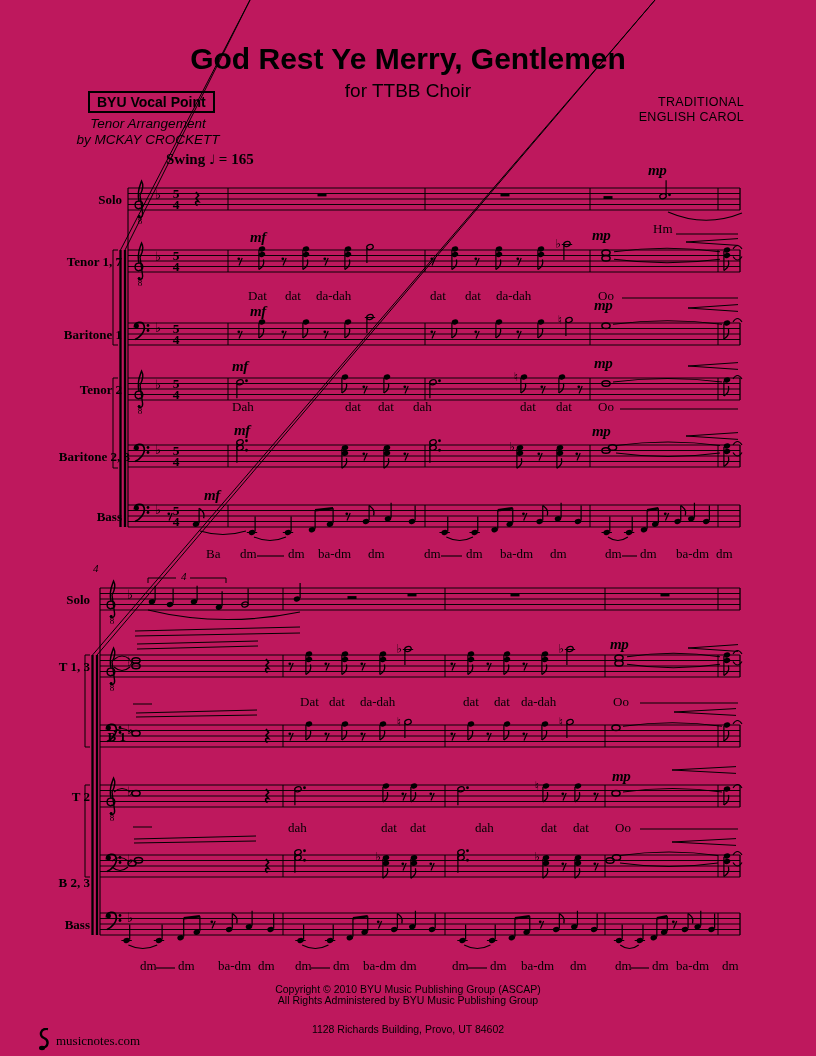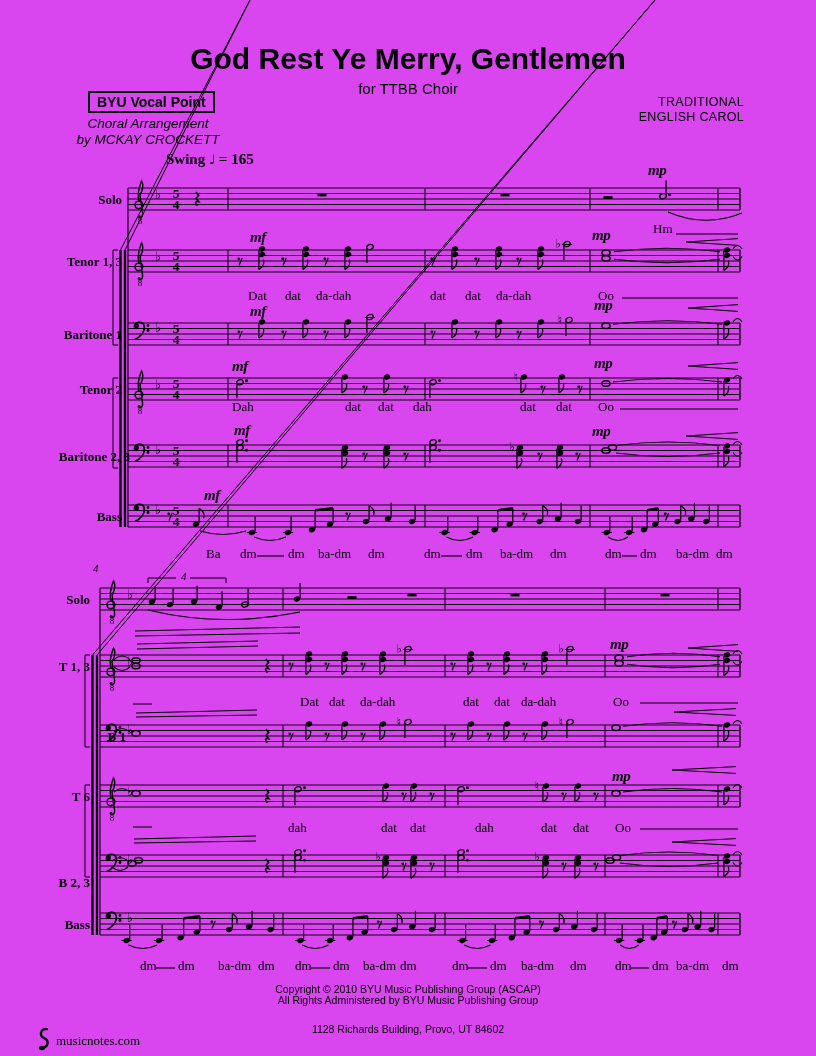--- a/index.html
+++ b/index.html
@@ -1,21 +1,21 @@
 <!DOCTYPE html>
 <html><head>
 <meta charset="utf-8">
 <style>
   html,body{margin:0;padding:0;background:#888;}
-  .page{position:relative;width:816px;height:1056px;background:#d946ef;margin:0 auto;
+  .page{position:relative;width:816px;height:1056px;background:#be185d;margin:0 auto;
         font-family:"Liberation Serif",serif;color:#000;overflow:hidden;}
   .abs{position:absolute;}
   .title{top:42px;left:0;width:816px;text-align:center;font-family:"Liberation Sans",sans-serif;
          font-weight:bold;font-size:30px;letter-spacing:0px;}
-  .subtitle{top:80px;left:0;width:816px;text-align:center;font-family:"Liberation Sans",sans-serif;font-size:15px;}
+  .subtitle{top:80px;left:0;width:816px;text-align:center;font-family:"Liberation Sans",sans-serif;font-size:19px;}
   .credit-box{top:91px;left:88px;border:2px solid #000;padding:1px 7px;
               font-family:"Liberation Sans",sans-serif;font-weight:bold;font-size:14px;}
   .arr1{top:116px;left:58px;width:180px;text-align:center;font-family:"Liberation Sans",sans-serif;
         font-style:italic;font-size:13.5px;}
   .arr2{top:132px;left:58px;width:180px;text-align:center;font-family:"Liberation Sans",sans-serif;
         font-style:italic;font-size:13.5px;}
   .src{left:620px;width:124px;text-align:right;font-family:"Liberation Sans",sans-serif;
        font-size:12.5px;letter-spacing:0.3px;}
   .tempo{top:151px;left:166px;font-weight:bold;font-size:15px;}
   .tempo .glyph{font-family:"DejaVu Sans",sans-serif;font-size:13px;}
@@ -31,21 +31,21 @@
   svg text{user-select:none;}
 </style>
 </head>
 <body>
 
 <div class="page">
 
   <div class="abs title">God Rest Ye Merry, Gentlemen</div>
   <div class="abs subtitle">for TTBB Choir</div>
   <div class="abs credit-box">BYU Vocal Point</div>
-  <div class="abs arr1">Choral Arrangement</div>
+  <div class="abs arr1">Tenor Arrangement</div>
   <div class="abs arr2">by MCKAY CROCKETT</div>
   <div class="abs src" style="top:95px;">TRADITIONAL</div>
   <div class="abs src" style="top:110px;">ENGLISH CAROL</div>
 
   <div class="abs tempo">
     <span>Swing</span>
     <span class="glyph">♩</span>
     <span>= 165</span>
   </div>
 
@@ -868,29 +868,29 @@
       <line x1="133" y1="704" x2="152" y2="704" stroke="#000" stroke-width="1"></line>
       <line x1="136" y1="713" x2="257" y2="710" stroke="#000" stroke-width="1"></line>
       <line x1="136" y1="717" x2="257" y2="715" stroke="#000" stroke-width="1"></line>
       <line x1="133" y1="827" x2="152" y2="827" stroke="#000" stroke-width="1"></line>
       <line x1="134" y1="839" x2="256" y2="836" stroke="#000" stroke-width="1"></line>
       <line x1="134" y1="843" x2="256" y2="841" stroke="#000" stroke-width="1"></line>
     </svg>
 
   <div id="overlay">
       <div class="staff-label" style="left: 0px; top: 192px; width: 122px;">Solo</div>
-      <div class="staff-label" style="left: 0px; top: 254px; width: 122px;">Tenor 1, 3</div>
+      <div class="staff-label" style="left: 0px; top: 254px; width: 122px;">Tenor 1, 7</div>
       <div class="staff-label" style="left: 0px; top: 327px; width: 122px;">Baritone 1</div>
       <div class="staff-label" style="left: 0px; top: 382px; width: 122px;">Tenor 2</div>
       <div class="staff-label" style="left: 8px; top: 449px; width: 122px;">Baritone 2, 3</div>
       <div class="staff-label" style="left: 0px; top: 509px; width: 122px;">Bass</div>
       <div class="staff-label" style="left: 0px; top: 592px; width: 90px;">Solo</div>
       <div class="staff-label" style="left: 0px; top: 659px; width: 90px;">T 1, 3</div>
       <div class="staff-label" style="left: 0px; top: 729px; width: 90px; margin-left: 36px;">B 1</div>
-      <div class="staff-label" style="left: 0px; top: 789px; width: 90px;">T 6</div>
+      <div class="staff-label" style="left: 0px; top: 789px; width: 90px;">T 2</div>
       <div class="staff-label" style="left: 0px; top: 859px; width: 90px; margin-top: 16px;">B 2, 3</div>
       <div class="staff-label" style="left: 0px; top: 917px; width: 90px;">Bass</div>
       <div class="lyric" style="left: 248px; top: 288px;">Dat</div>
       <div class="lyric" style="left: 285px; top: 288px;">dat</div>
       <div class="lyric" style="left: 316px; top: 288px;">da-dah</div>
       <div class="lyric" style="left: 430px; top: 288px;">dat</div>
       <div class="lyric" style="left: 465px; top: 288px;">dat</div>
       <div class="lyric" style="left: 496px; top: 288px;">da-dah</div>
       <div class="lyric" style="left: 598px; top: 288px;">Oo</div>
       <div class="lyric" style="left: 232px; top: 399px;">Dah</div>

